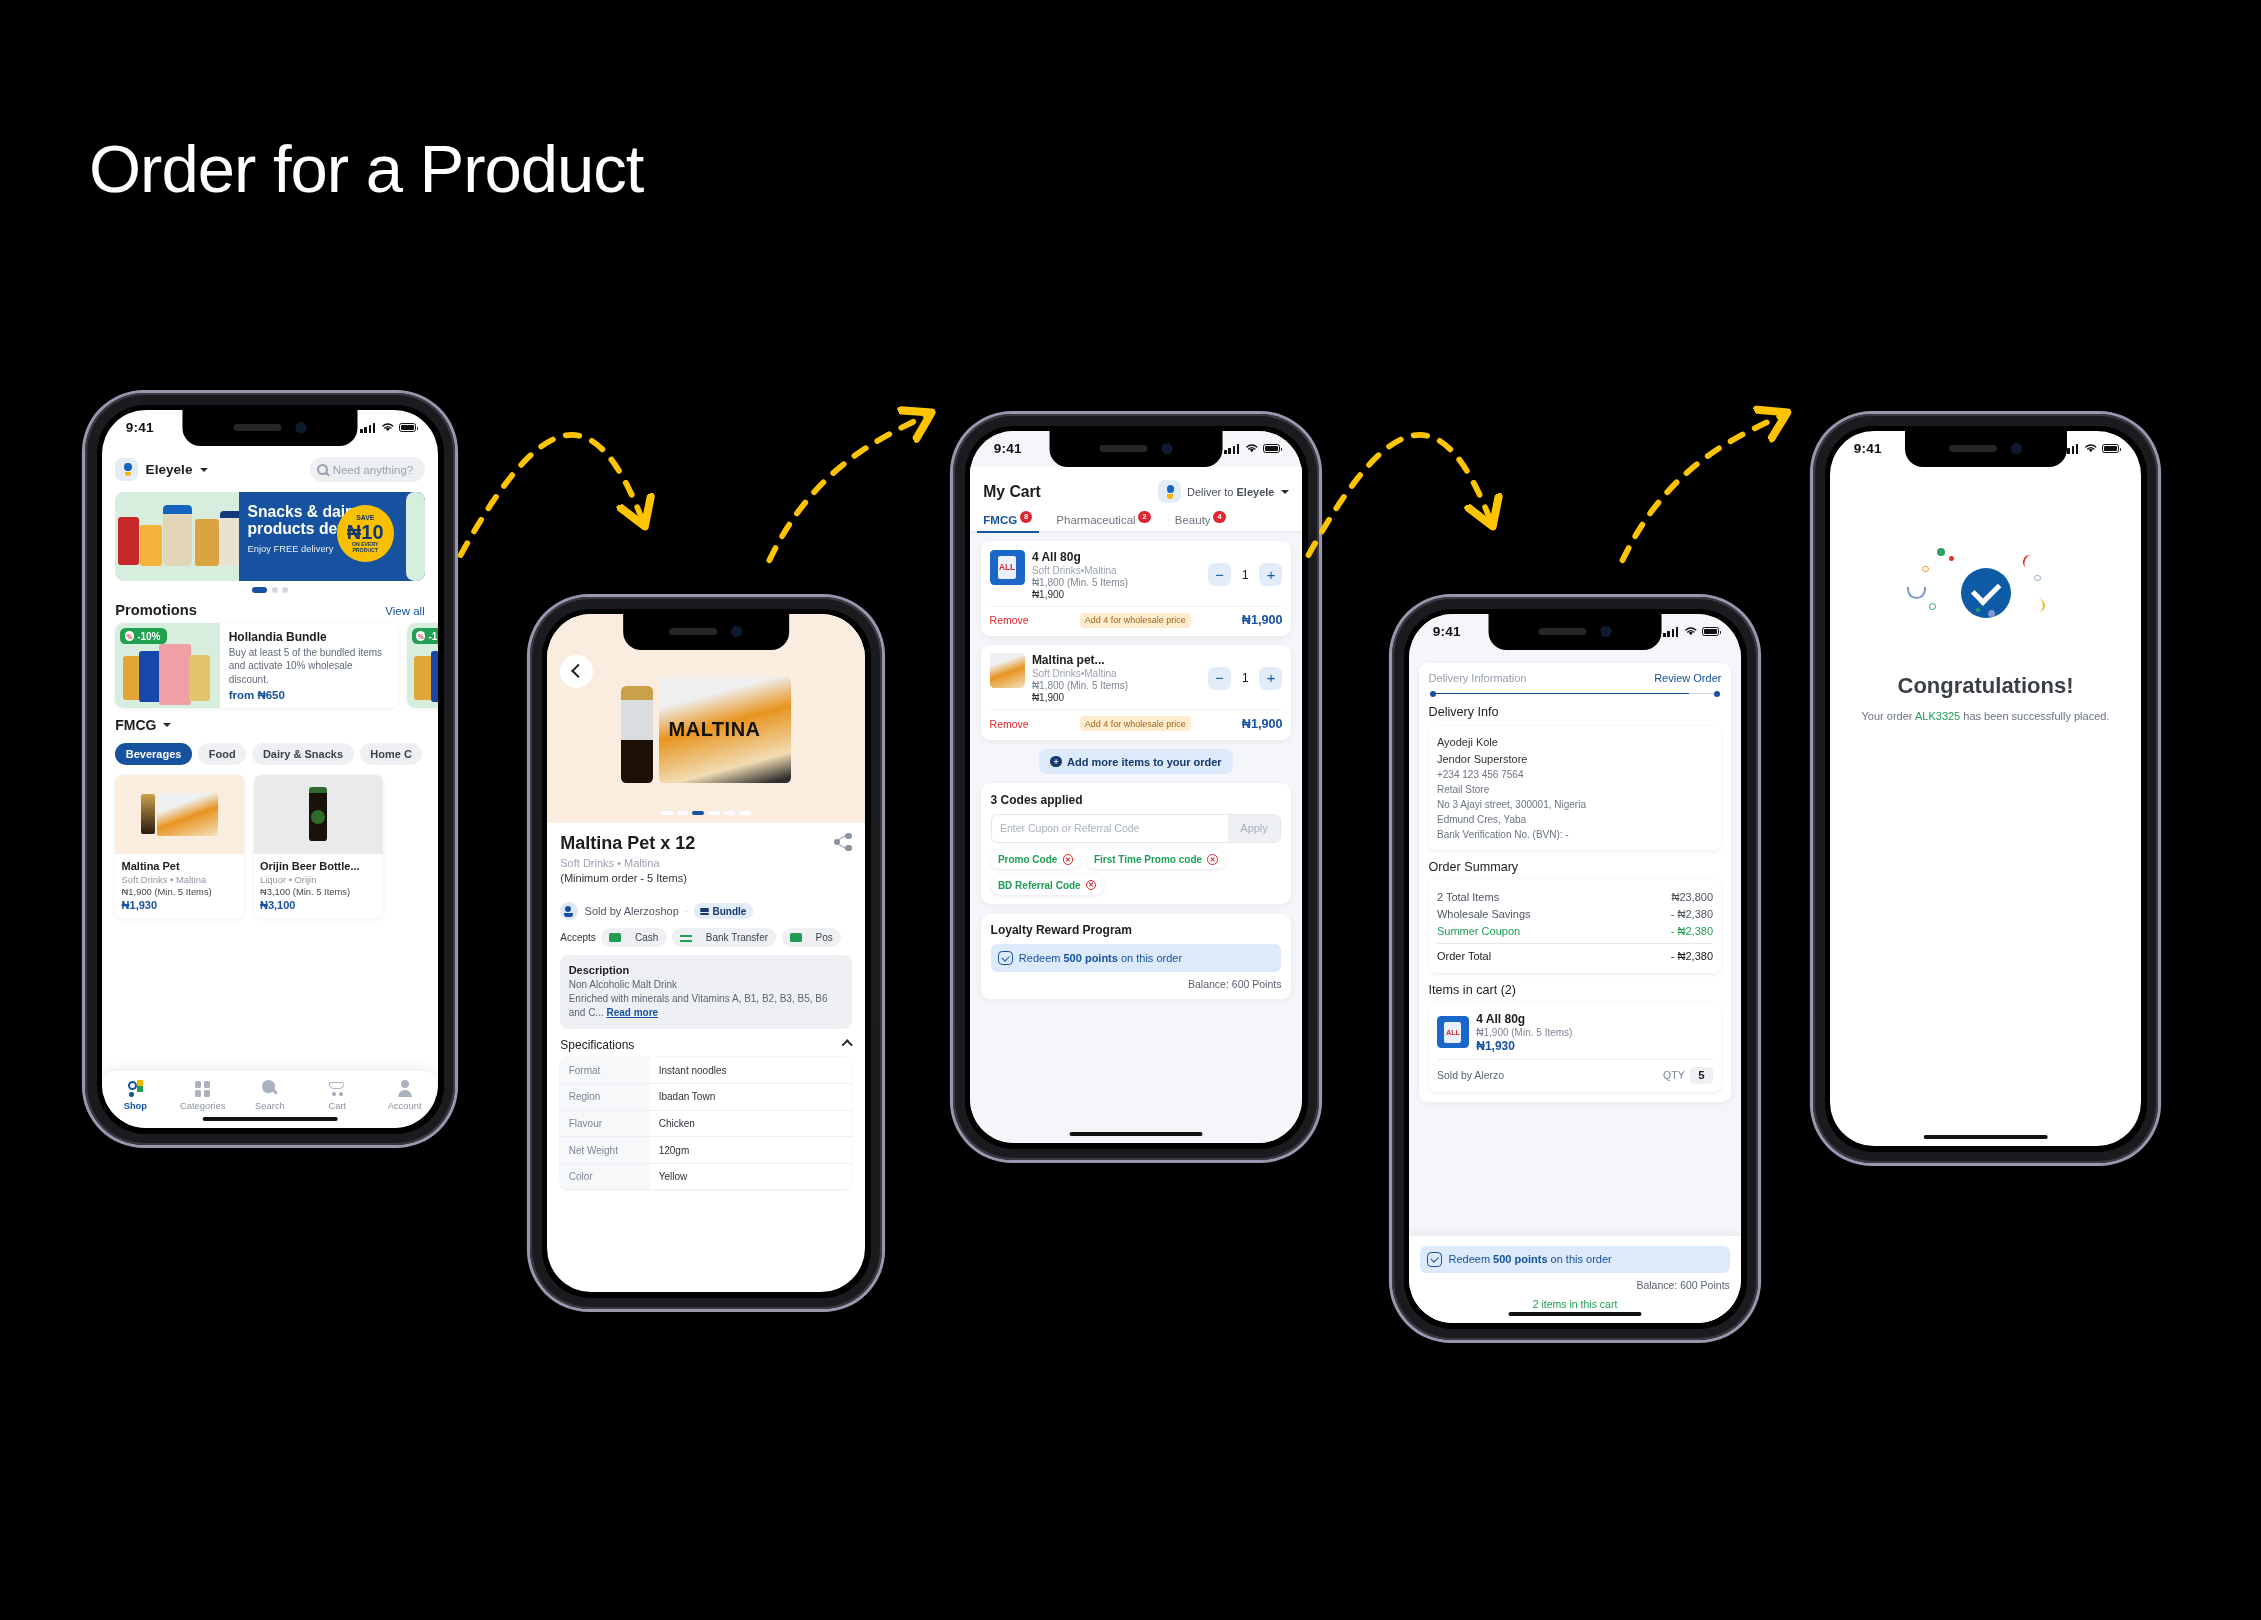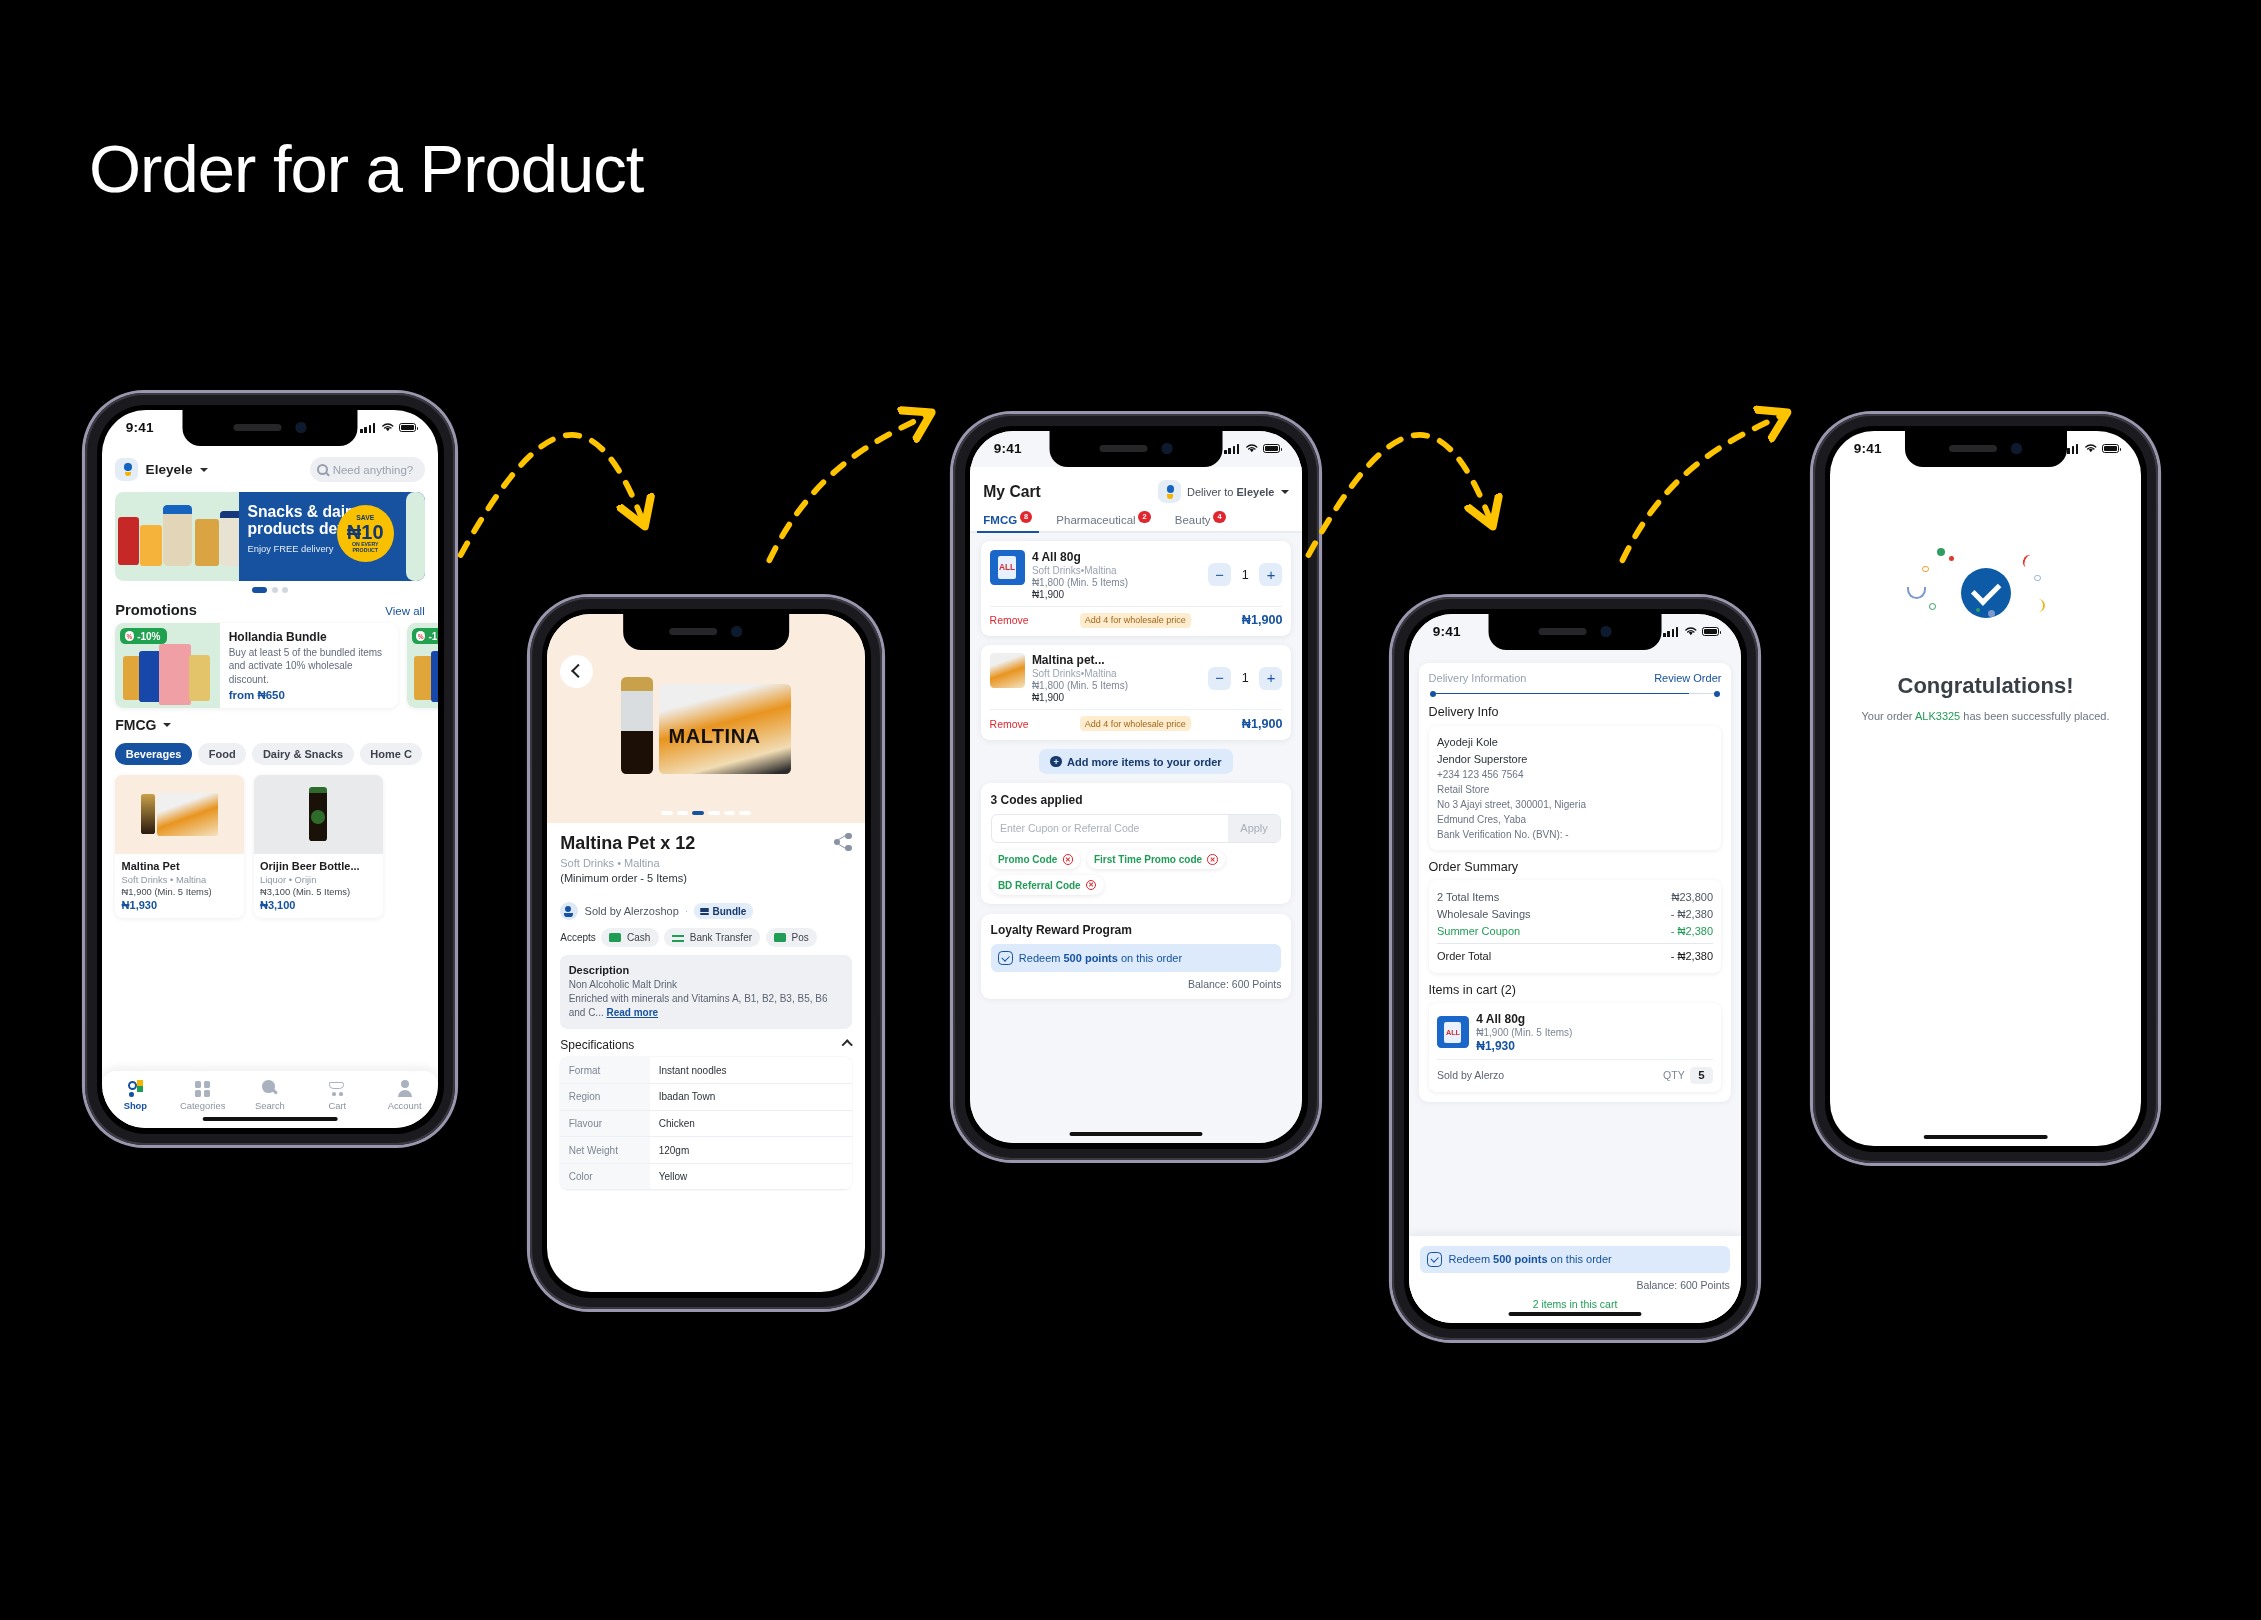--- a/index.html
+++ b/index.html
@@ -161,21 +161,21 @@
   .seller-ic { width:18px;height:18px;border-radius:50%;background:#dde8f5;position:relative; }
   .seller-ic:before{content:"";position:absolute;left:4.7px;top:3.7px;width:6.3px;height:6.3px;border-radius:50%;background:#1652a0;}
   .seller-ic:after{content:"";position:absolute;left:4.2px;top:10.5px;width:8.4px;height:3.7px;border-radius:0 0 3.1px 3.1px;background:#1652a0;}
   .seller-t { font-size:11px; color:#4d5560; }
   .bundle-chip { background:#e3edfa; color:#17396b; font-size:10px; font-weight:700; border-radius:7.3px; padding:2.6px 6.3px; display:inline-flex; align-items:center; gap:3.7px; }
   .stack { width:8.4px;height:7.3px; position:relative; }
   .stack i { position:absolute; left:0; width:8.4px;height:2.1px;background:#17396b;border-radius:1px;}
   .stack i:nth-child(1){top:0}.stack i:nth-child(2){top:2.6px}.stack i:nth-child(3){top:5.2px}
   .accepts { display:flex; align-items:center; gap:5.2px; margin-top:7.3px; }
   .acc-label { font-size:10px; color:#2c3238; }
-  .pay-chip { background:#eef0f3; border-radius:9.4px; padding:4.2px 8.4px; font-size:10px; color:#3d434d; display:flex; align-items:center; gap:6px; white-space:nowrap; }
+  .pay-chip { background:#eef0f3; border-radius:9.4px; padding:4.2px 8.4px; font-size:10px; color:#3d434d; display:flex; align-items:center; gap:14px; white-space:nowrap; }
   .pay-ic { width:11.5px;height:8.4px;border-radius:1.6px;background:#1f9d55; position:relative; flex:none;}
   .pay-ic.bank { background:transparent; border:0; }
   .pay-ic.bank:before{content:"";position:absolute;left:0;top:2.1px;width:11.5px;height:1.6px;background:#1f9d55;}
   .pay-ic.bank:after{content:"";position:absolute;left:0;bottom:0;width:11.5px;height:1.6px;background:#1f9d55;}
   .pay-ic.pos{background:#1f9d55;border-radius:1.6px;}
   .desc-card { background:#eef0f3; border-radius:7.3px; padding:8.4px; margin-top:8.4px; }
   .desc-h { font-size:11px; font-weight:700; color:#1d1d1f; }
   .desc-b { font-size:10px; color:#5b6personal; }
   .desc-b { font-size:10px; color:#5b6472; line-height:1.42; margin-top:2.1px; }
   .readmore { color:#1652a0; text-decoration:underline; font-weight:600; }
@@ -493,21 +493,21 @@
       <div class="screen">
   <div class="notch">
           <span class="speaker"></span>
           <span class="cam"></span>
         </div>
   <div class="app" style="padding-top:0">
     <div class="p2-hero">
       <div class="back-btn"></div>
       <div style="position:absolute;left:0;right:0;top:63px;display:flex;align-items:flex-end;justify-content:center;gap:6.3px">
         <span style="display:inline-block;width:32px;height:97px;background:linear-gradient(#c9a14a 0 14%,#d9dde0 14% 56%,#1b0f06 56%);border-radius:5.2px"></span>
-        <span style="display:inline-block;width:132px;height:90px;background:linear-gradient(165deg,#efefef 22%,#e8941f 45%,#f1dcb4 78%,#2d2d2d 96%);border-radius:5.2px;position:relative">
+        <span style="display:inline-block;width:132px;height:106px;background:linear-gradient(165deg,#efefef 22%,#e8941f 45%,#f1dcb4 78%,#2d2d2d 96%);border-radius:5.2px;position:relative">
           <span style="position:absolute;left:9.4px;top:41px;font:700 20px 'Liberation Sans',sans-serif;color:#14110c;letter-spacing:0.5px">MALTINA</span>
         </span>
       </div>
       <div class="hero-dots">
               <i></i>
               <i></i>
               <i class="on"></i>
               <i></i>
               <i></i>
               <i></i>

